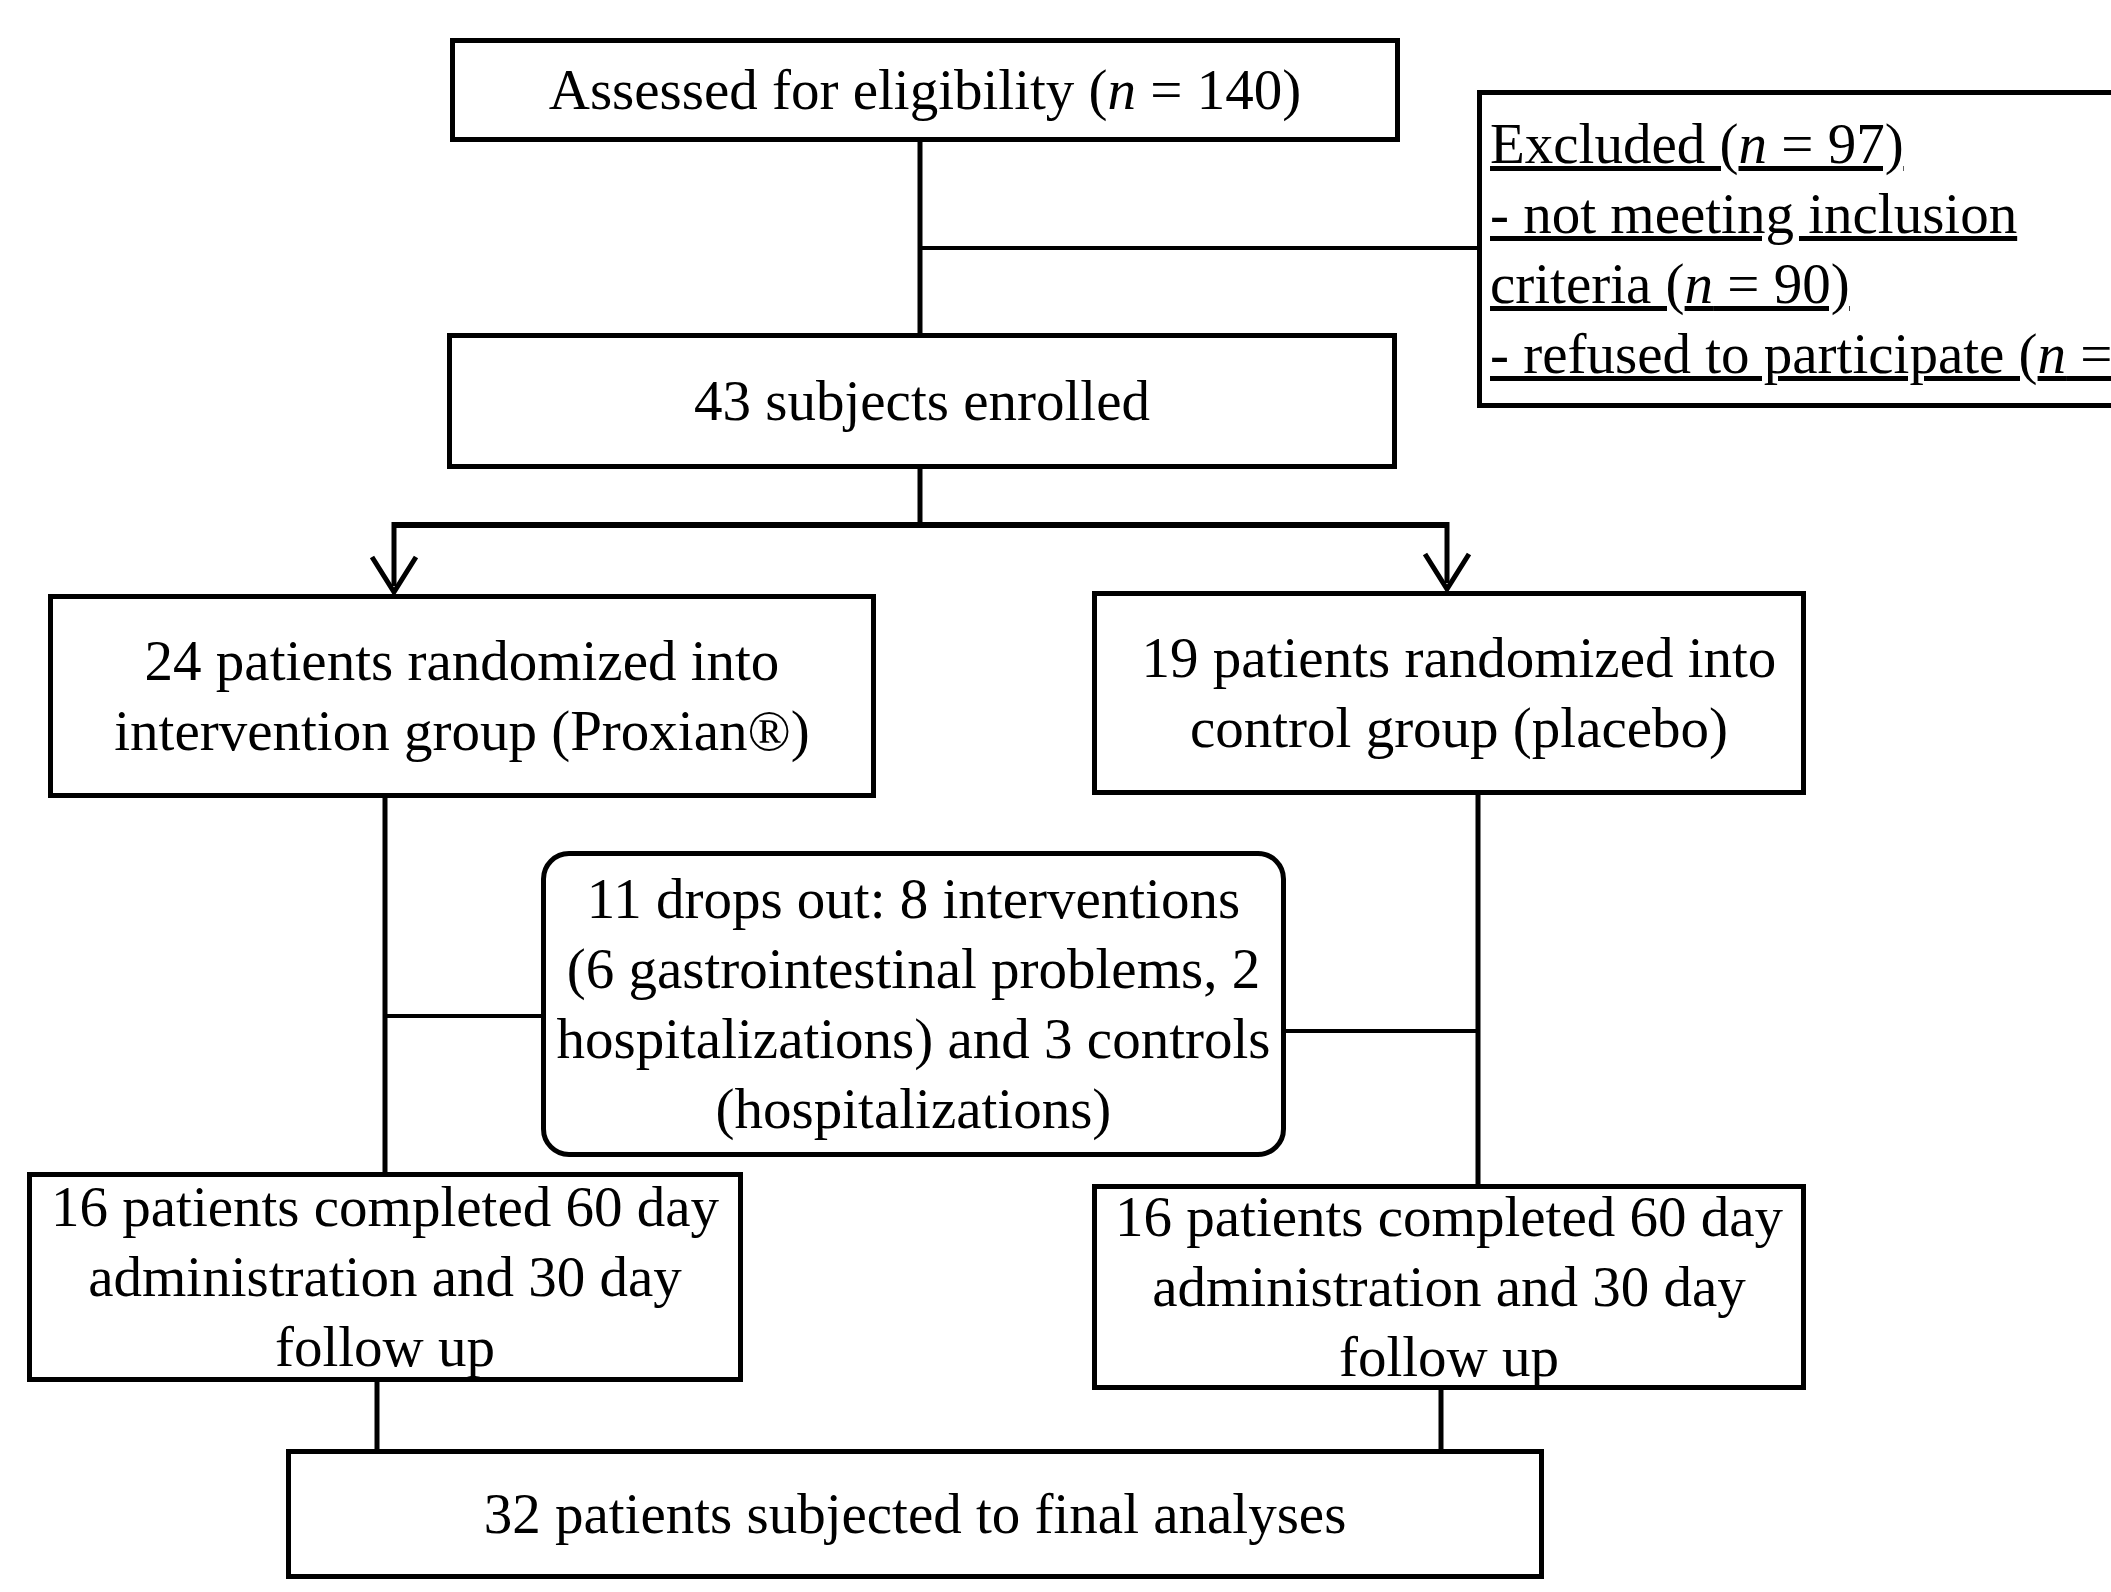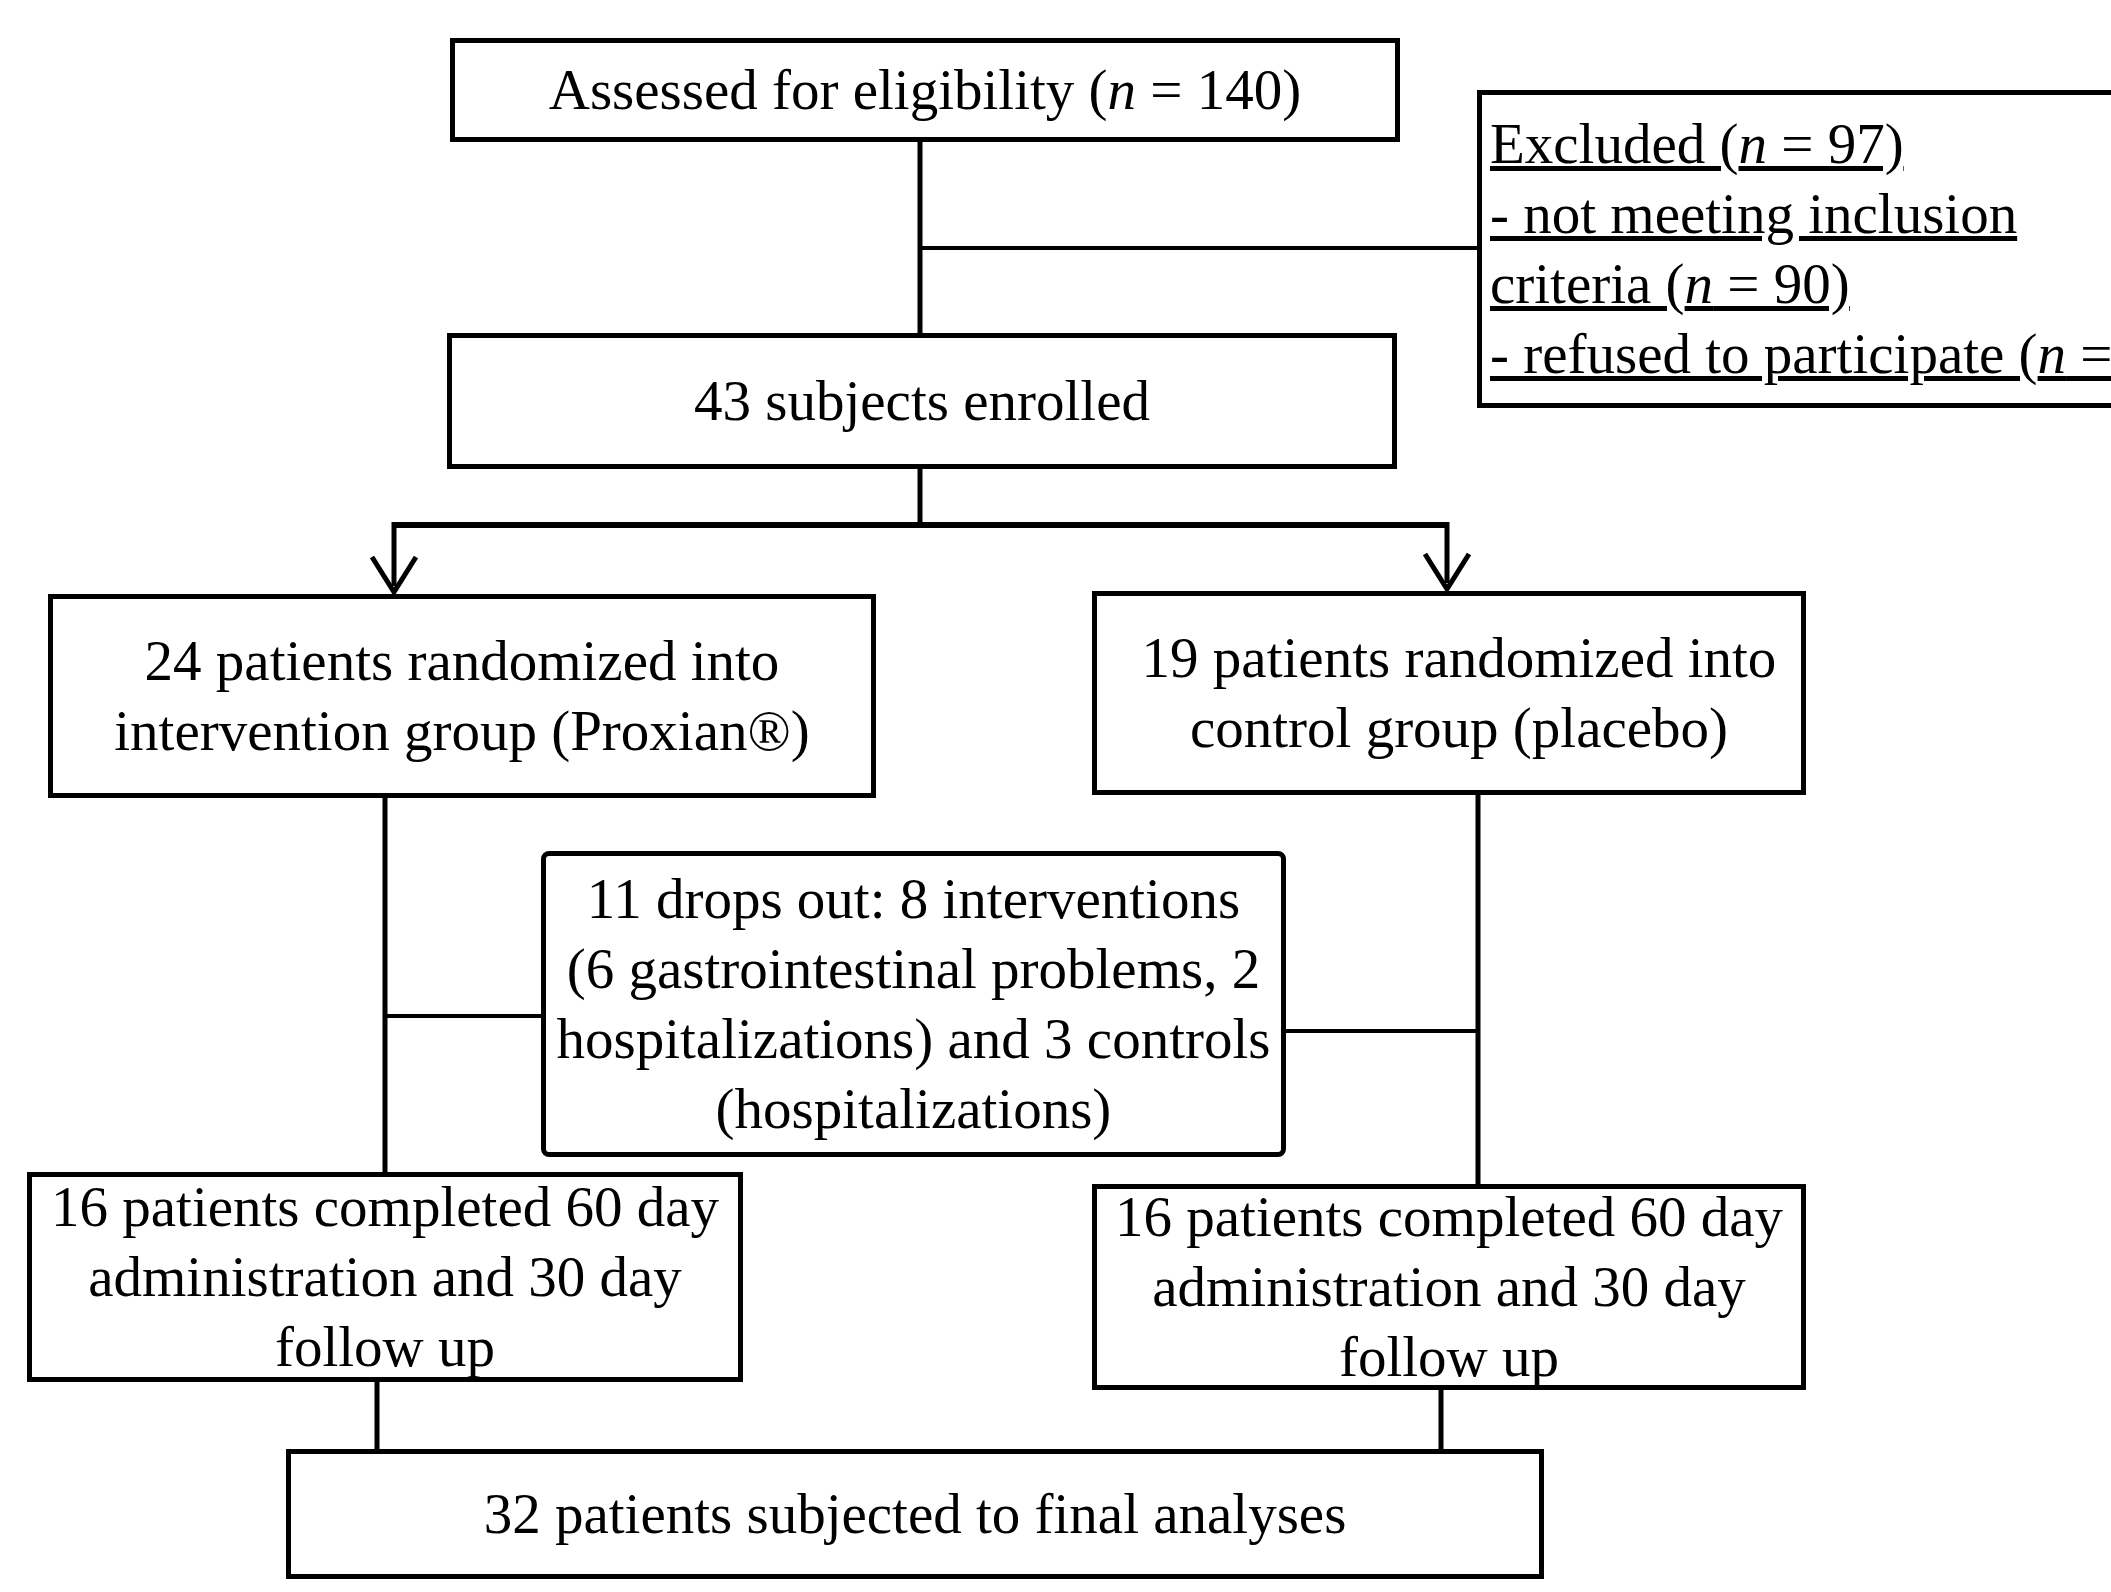--- a/index.html
+++ b/index.html
@@ -31,21 +31,21 @@
   .box {
     position: absolute;
     box-sizing: border-box;
     background: var(--background, #ffffff);
     border: 5px solid var(--ink, #000000);
     display: flex;
     align-items: center;
     justify-content: center;
   }
   .box--rounded {
-    border-radius: 8px;
+    border-radius: 28px;
   }
   .box--left-text {
     justify-content: flex-start;
   }
   .box-text {
     font-size: 57px;
     line-height: 70px;
     text-align: center;
     white-space: nowrap;
   }

